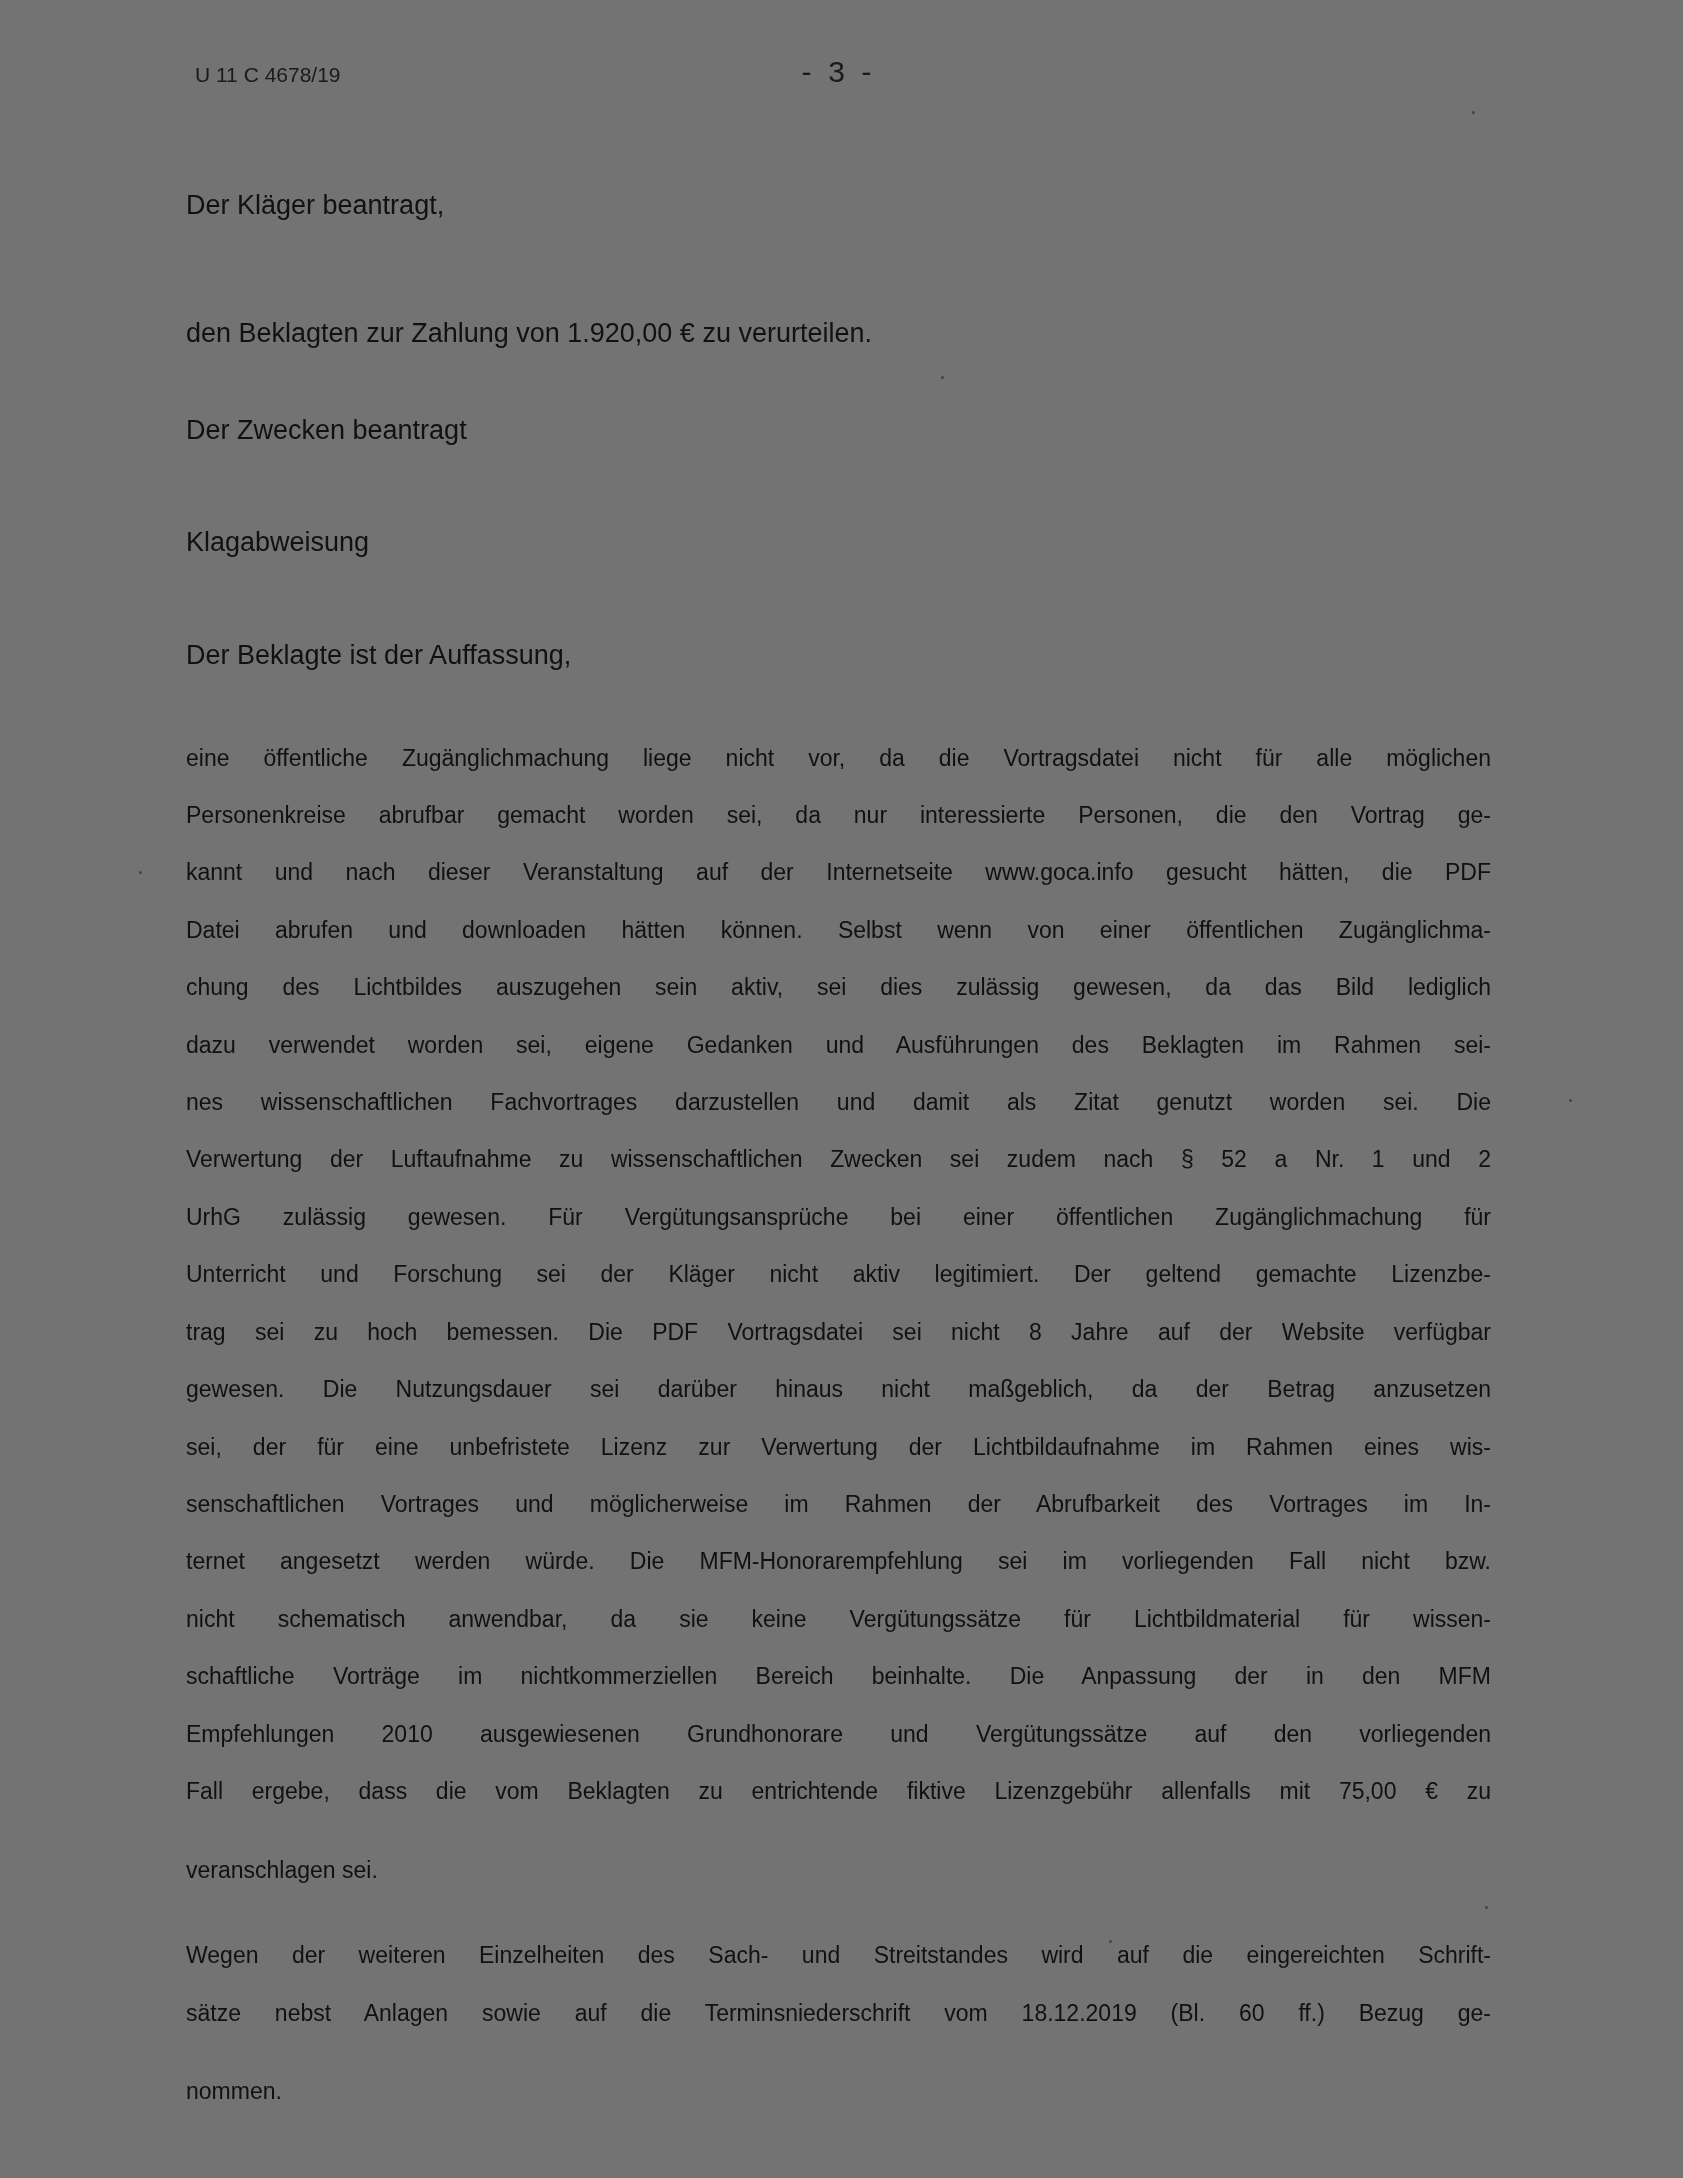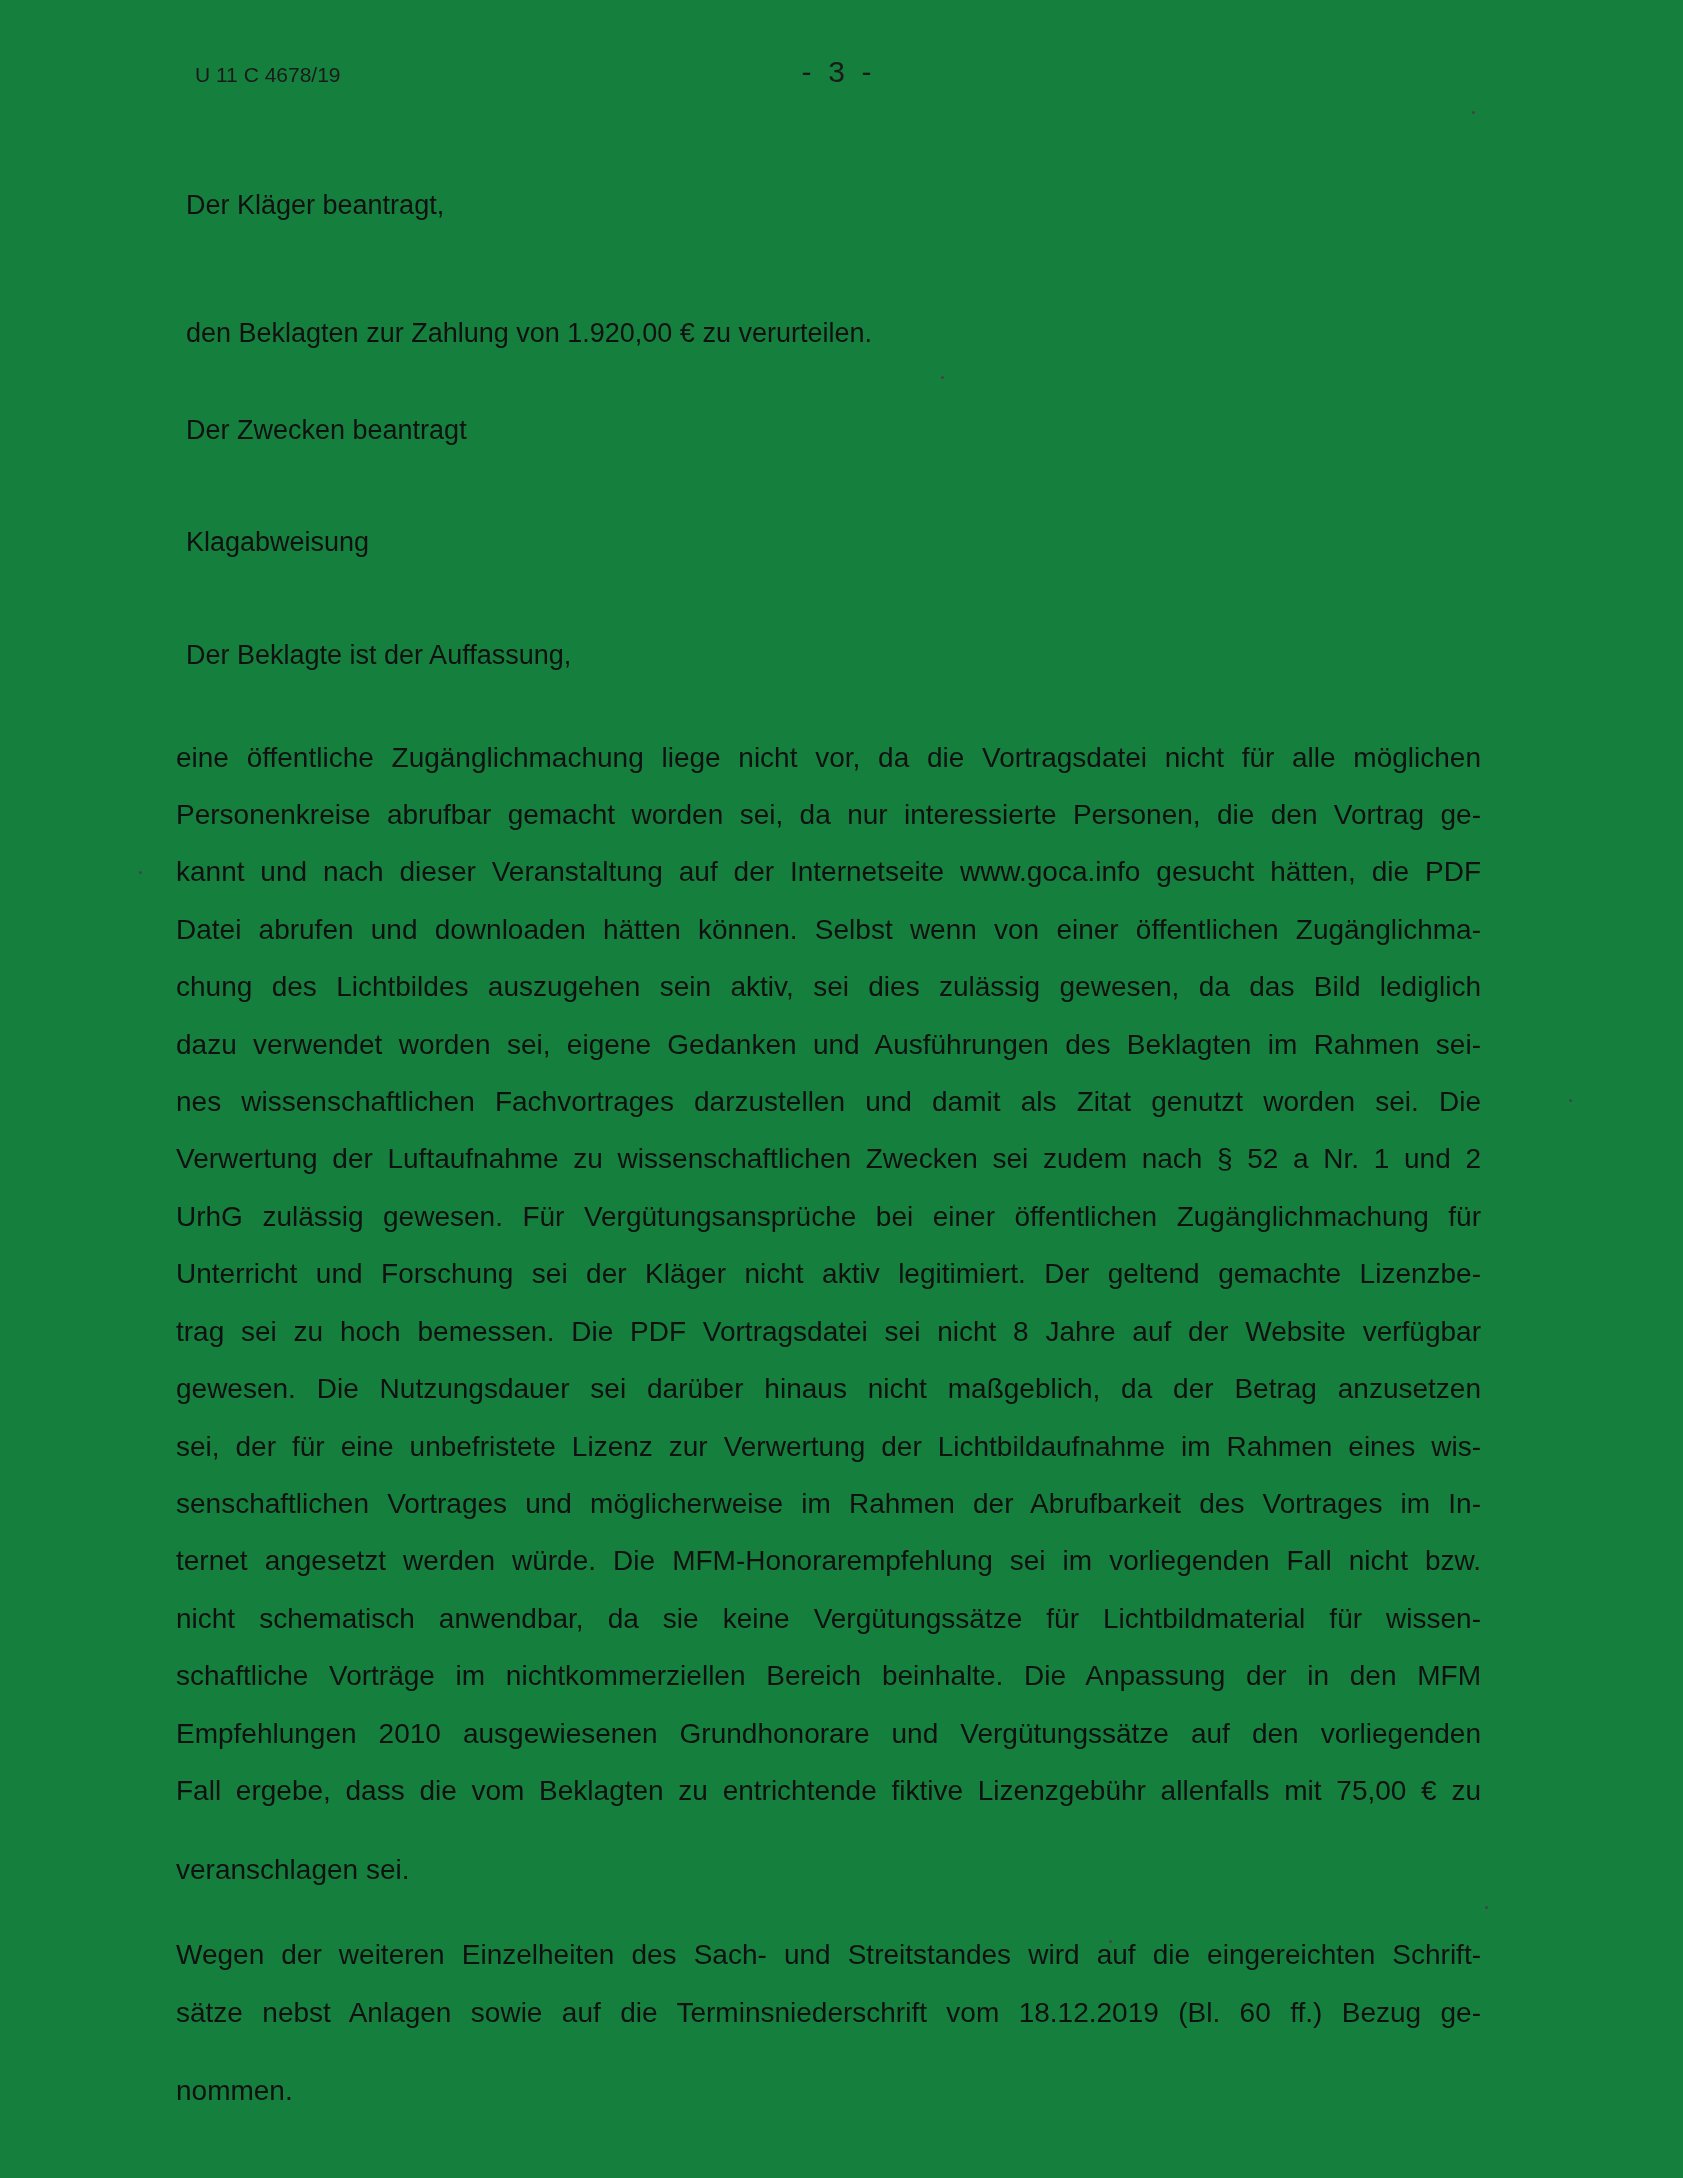--- a/index.html
+++ b/index.html
@@ -1,35 +1,35 @@
 <!DOCTYPE html>
 <html><head>
   <meta charset="utf-8">
   <style>
     html, body { margin: 0; padding: 0; background: #ffffff; }
     body { width: 1683px; height: 2178px; position: relative; overflow: hidden; }
     .page {
       position: absolute; left: 0; top: 0; width: 1683px; height: 2178px;
-      background: #15803d; color: #111111;
+      background: #737373; color: #111111;
       font-family: "Liberation Sans", sans-serif;
     }
     .case-no {
       position: absolute; left: 195px; top: 63px;
       font-size: 21px; letter-spacing: 0px; color: #1a1a1a;
     }
     .page-num {
       position: absolute; left: 782px; top: 55px; width: 109px; text-align: center;
       font-size: 30px; color: #1a1a1a; white-space: pre;
     }
     .line {
       position: absolute; left: 186px; font-size: 27px; line-height: 34px;
       white-space: nowrap; color: #111111; margin-top: 12px;
     }
     .jline {
-      position: absolute; left: 176px; width: 1305px; font-size: 28px; line-height: 34px;
+      position: absolute; left: 186px; width: 1305px; font-size: 23px; line-height: 34px;
       white-space: nowrap; color: #111111; text-align: justify; text-align-last: justify;
     }
     .jline.last { text-align-last: left; width: auto; margin-top: 21px; }
     .speck { position: absolute; width: 3px; height: 3px; background: #444; border-radius: 50%; }
   </style>
 </head>
 <body>
 
 <div class="page">
 

